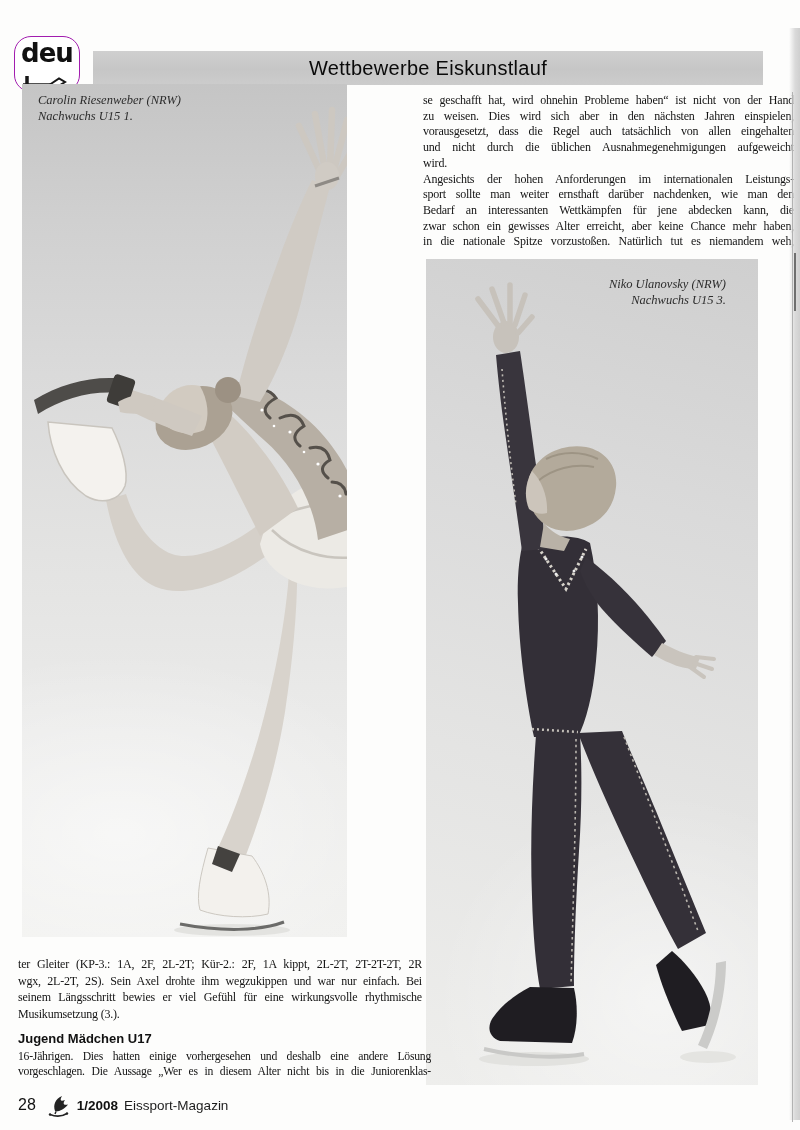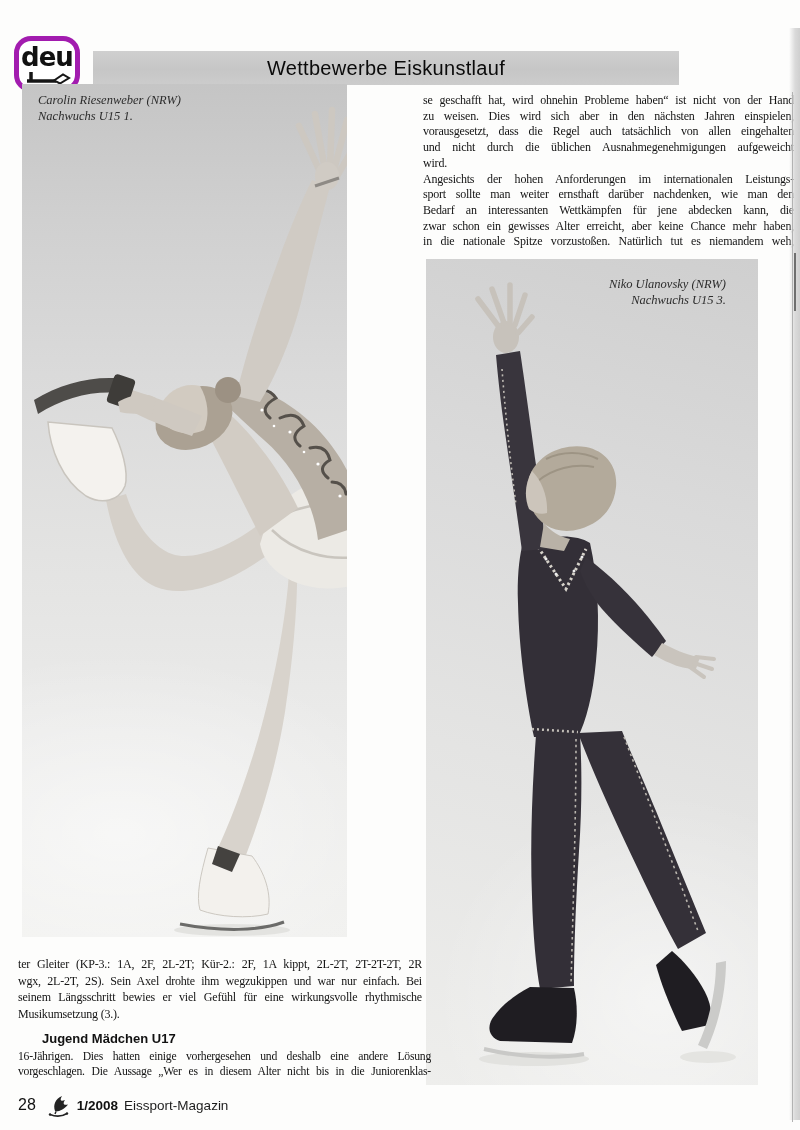--- a/index.html
+++ b/index.html
@@ -1,25 +1,25 @@
 <!DOCTYPE html>
 <html><head>
 <meta charset="utf-8">
 <style>
   html,body{margin:0;padding:0;background:#e9e9e9;}
   .page{position:relative;width:800px;height:1130px;background:#fdfdfc;overflow:hidden;
         font-family:"Liberation Serif",serif;color:#141414;}
 
   
-  .deu-logo{position:absolute;left:14px;top:36px;width:66px;height:56px;border:5px solid #a21caf;
+  .deu-logo{position:absolute;left:14px;top:36px;width:66px;height:56px;border:1px solid #a21caf;
             border-radius:17px;box-sizing:border-box;background:#fff;}
   .deu-text{position:absolute;left:0;right:0;top:1px;text-align:center;
             font-family:"DejaVu Sans",sans-serif;font-weight:700;font-size:26px;letter-spacing:-1px;color:#111;}
   .deu-blade{position:absolute;left:7px;bottom:3px;}
-  .header-bar{position:absolute;left:93px;top:51px;width:586px;height:34px;
+  .header-bar{position:absolute;left:93px;top:51px;width:670px;height:34px;
               background:linear-gradient(180deg,#cfcfcf,#c6c6c6 55%,#cccccc);
               display:flex;align-items:center;justify-content:center;}
   .header-title{font-family:"Liberation Sans",sans-serif;font-size:20px;color:#0a0a0a;letter-spacing:.3px;}
 
   
   .photo{position:absolute;overflow:hidden;}
   .photo-left{left:22px;top:84px;width:325px;height:853px;
       background:radial-gradient(ellipse 420px 260px at 30% 88%,rgba(255,255,255,.55),rgba(255,255,255,0) 70%),
                  linear-gradient(180deg,#c5c5c5 0%,#d0d0d0 16%,#dadada 34%,#e3e3e2 55%,#ebebea 76%,#f1f1ef 100%);}
   .photo-right{left:426px;top:259px;width:332px;height:826px;
@@ -31,21 +31,21 @@
   .caption-right{right:32px;top:17px;text-align:right;}
 
   
   .textblock{position:absolute;overflow:hidden;}
   .tline{white-space:nowrap;text-align:justify;text-align-last:justify;}
   .tlast{text-align-last:left;}
   .col-right{left:423px;top:93px;width:371px;font-size:12px;letter-spacing:-.2px;line-height:15.7px;}
   .col-bottom{left:18px;top:956px;width:404px;font-size:12px;letter-spacing:-.2px;line-height:16.5px;}
   .col-jugend{left:18px;top:1049px;width:413px;font-size:11.7px;letter-spacing:-.25px;line-height:15.3px;}
   .section-heading{position:absolute;left:18px;top:1031px;font-family:"Liberation Sans",sans-serif;
-                   font-weight:700;font-size:13px;color:#111;margin-left:24px;}
+                   font-weight:700;font-size:13px;color:#111;}
 
   
   .footer{position:absolute;left:18px;top:1092px;display:flex;align-items:center;height:26px;
           font-family:"Liberation Sans",sans-serif;color:#111;}
   .page-number{font-weight:400;font-size:16px;}
   .footer-logo{margin-left:11px;margin-top:2px;}
   .issue{margin-left:6px;font-weight:700;font-size:13.5px;}
   .magazine{margin-left:6px;font-size:13.5px;color:#1d1d1d;}
 
   

